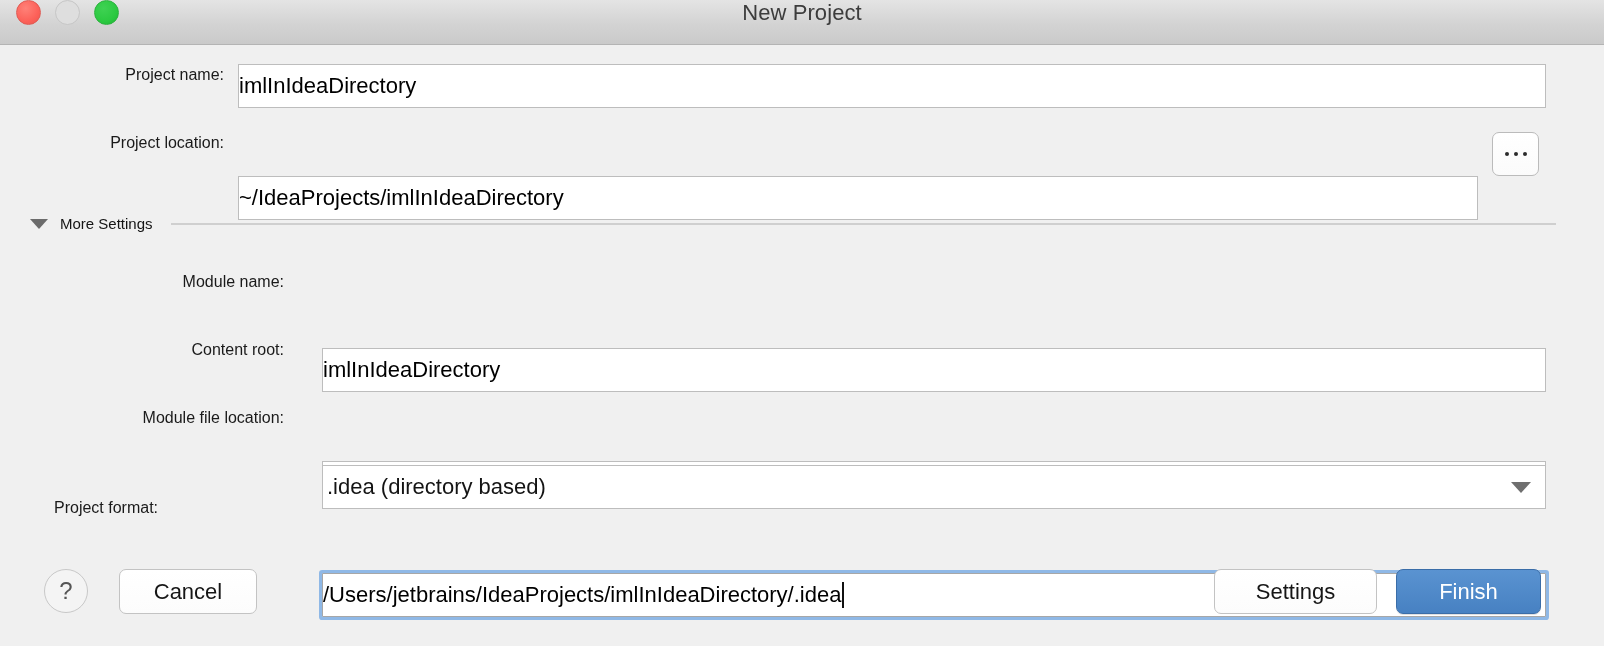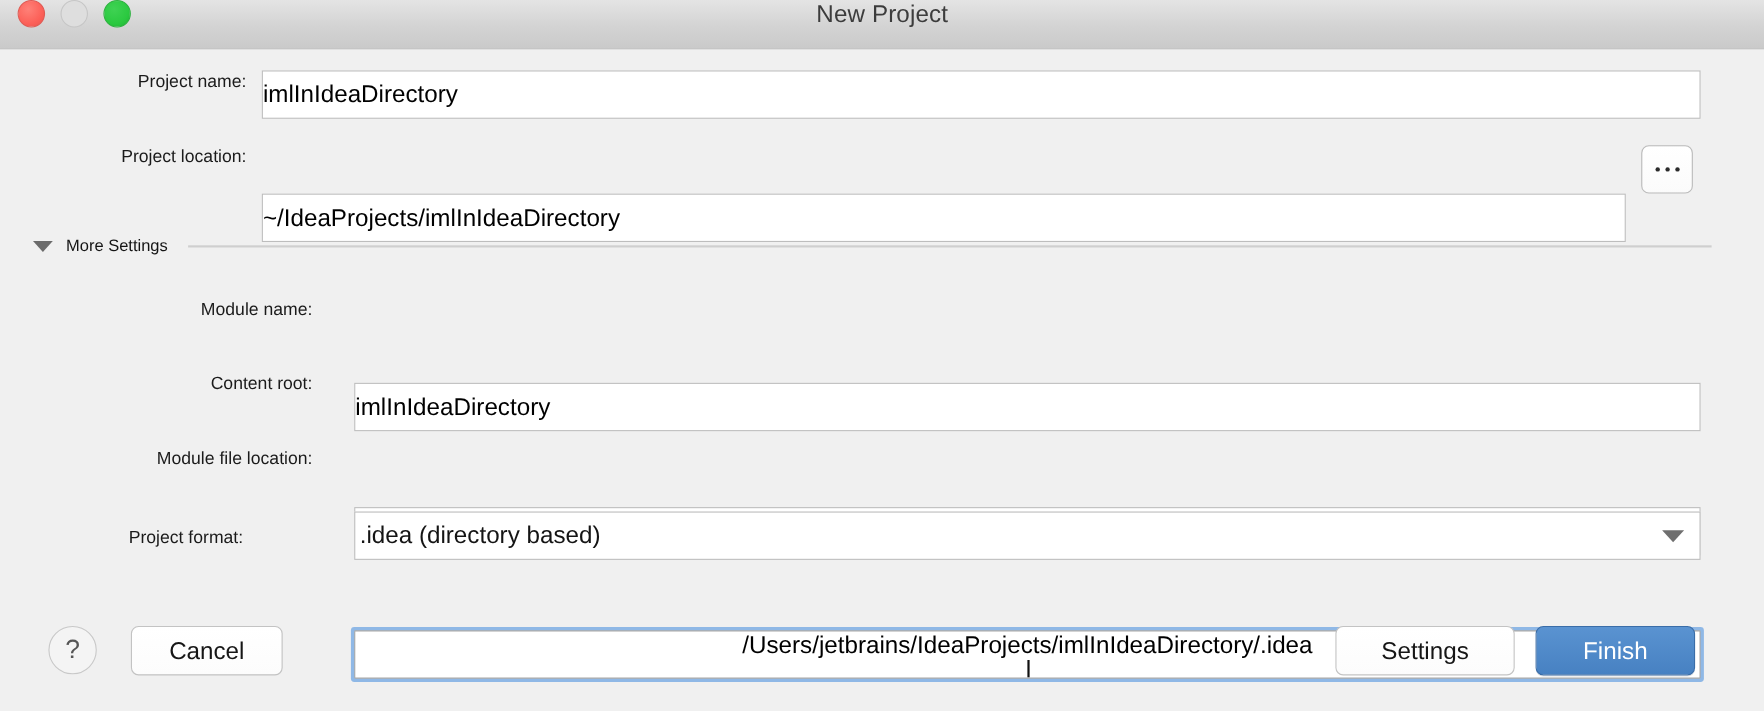--- a/index.html
+++ b/index.html
@@ -266,30 +266,30 @@
       <span class="val">/Users/jetbrains/IdeaProjects/imlInIdeaDirectory</span>
       <svg class="folder-icon" viewBox="0 0 28 22">
         <path d="M1 3 h10 l3 3 h13 v12 H1 Z" fill="#c3c8cd"></path>
         <path d="M4 9 h24 l-4 10 H0 Z" fill="#c3c8cd"></path>
       </svg>
     </div>
 
     <div class="row" style="left:34px; top:364px; width:250px; justify-content:flex-end;">
       <span class="flabel">Module file location:</span>
     </div>
-    <div class="field focused" style="left:322px; top:352px; width:1224px;flex-direction:column;">
+    <div class="field focused" style="left:322px; top:352px; width:1224px;">
       <span class="val">/Users/jetbrains/IdeaProjects/imlInIdeaDirectory/.idea</span>
         <span class="caret"></span>
       <svg class="folder-icon" viewBox="0 0 28 22">
         <path d="M1 3 h10 l3 3 h13 v12 H1 Z" fill="#c3c8cd"></path>
         <path d="M4 9 h24 l-4 10 H0 Z" fill="#c3c8cd"></path>
       </svg>
     </div>
 
-    <div class="row" style="left:54px; top:436px; width:230px; justify-content:center;">
+    <div class="row" style="left:54px; top:454px; width:230px; justify-content:flex-start;">
       <span class="flabel">Project format:</span>
     </div>
     <div class="combo" style="left:322px; top:420px; width:1224px;">
       <span class="val">.idea (directory based)</span>
       <span class="chev"></span>
     </div>
 
     <div class="help-btn" style="left:44px; top:524px;">
       <span>?</span>
     </div>

